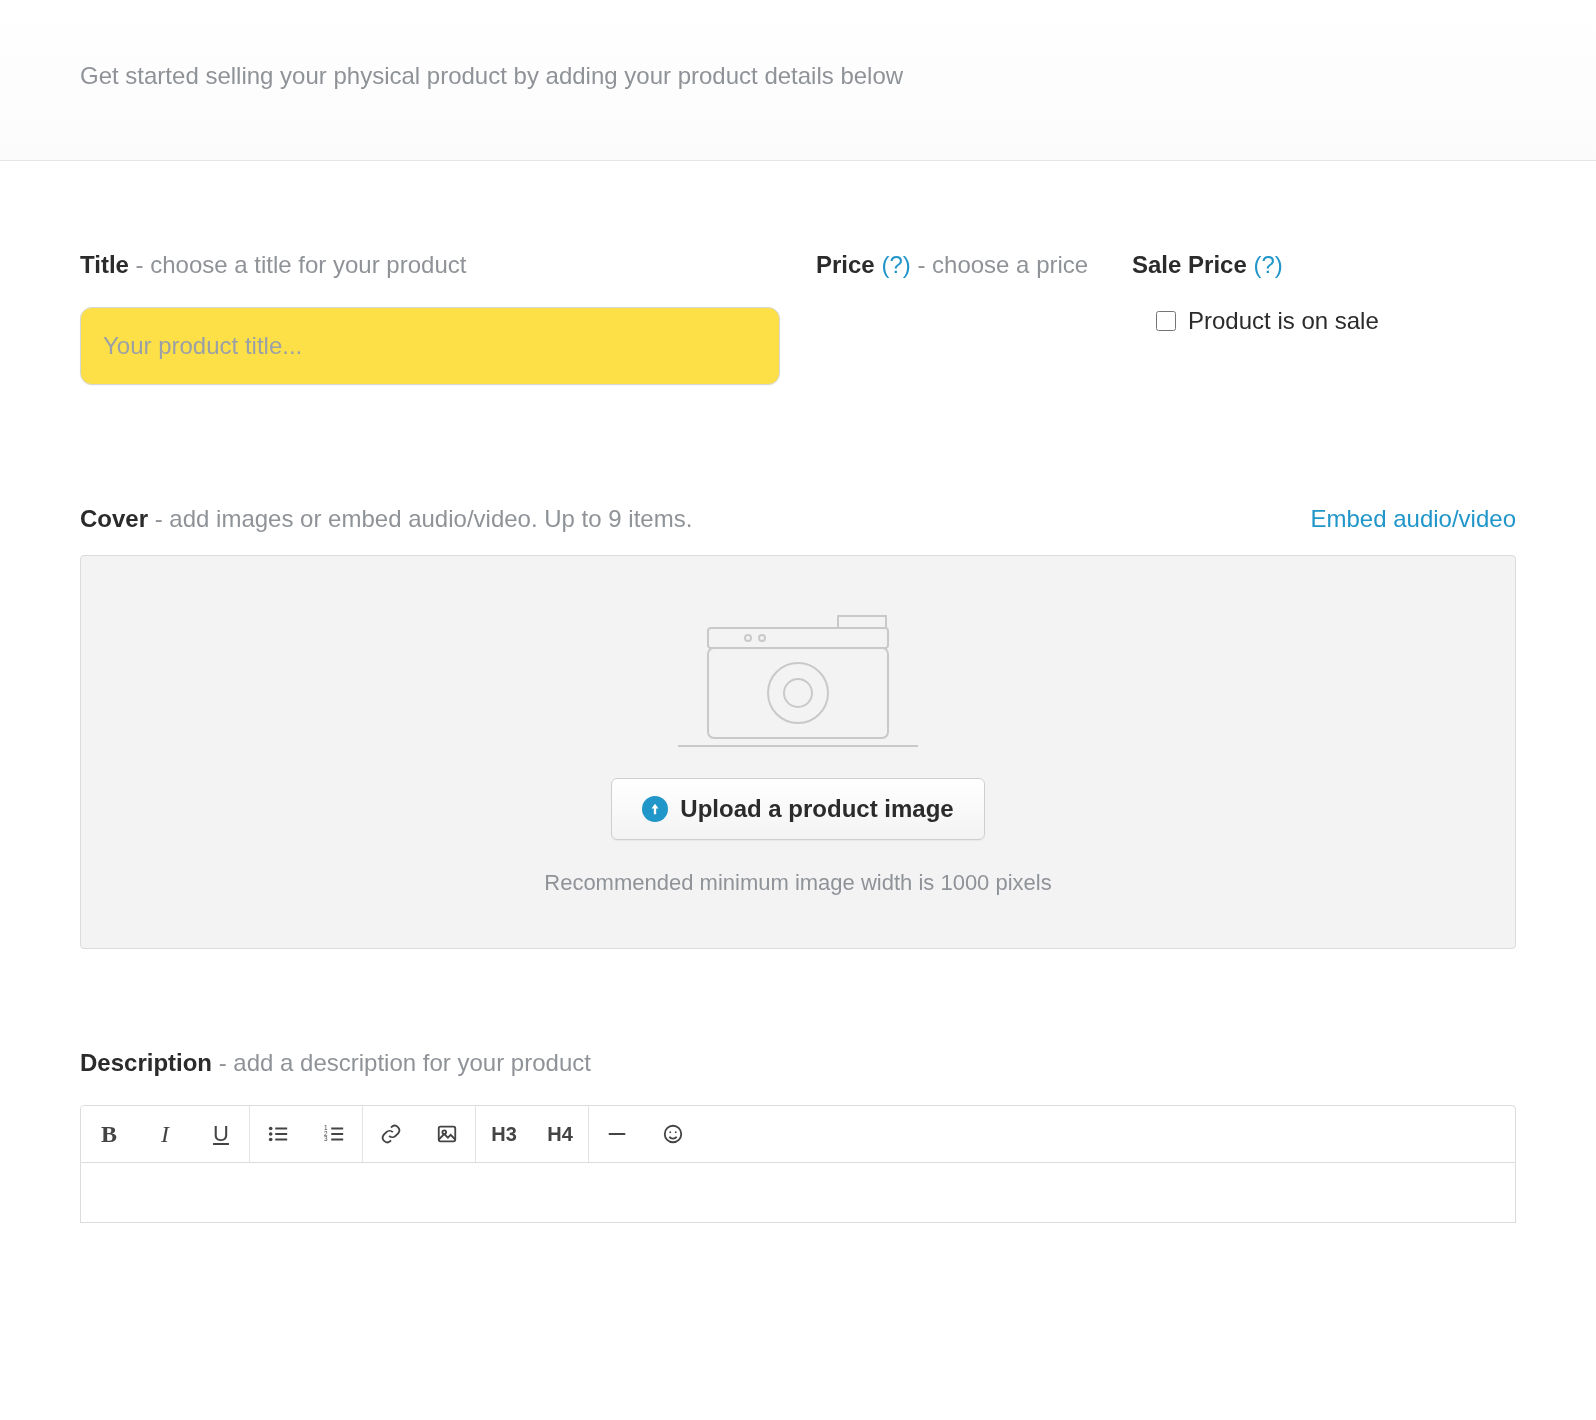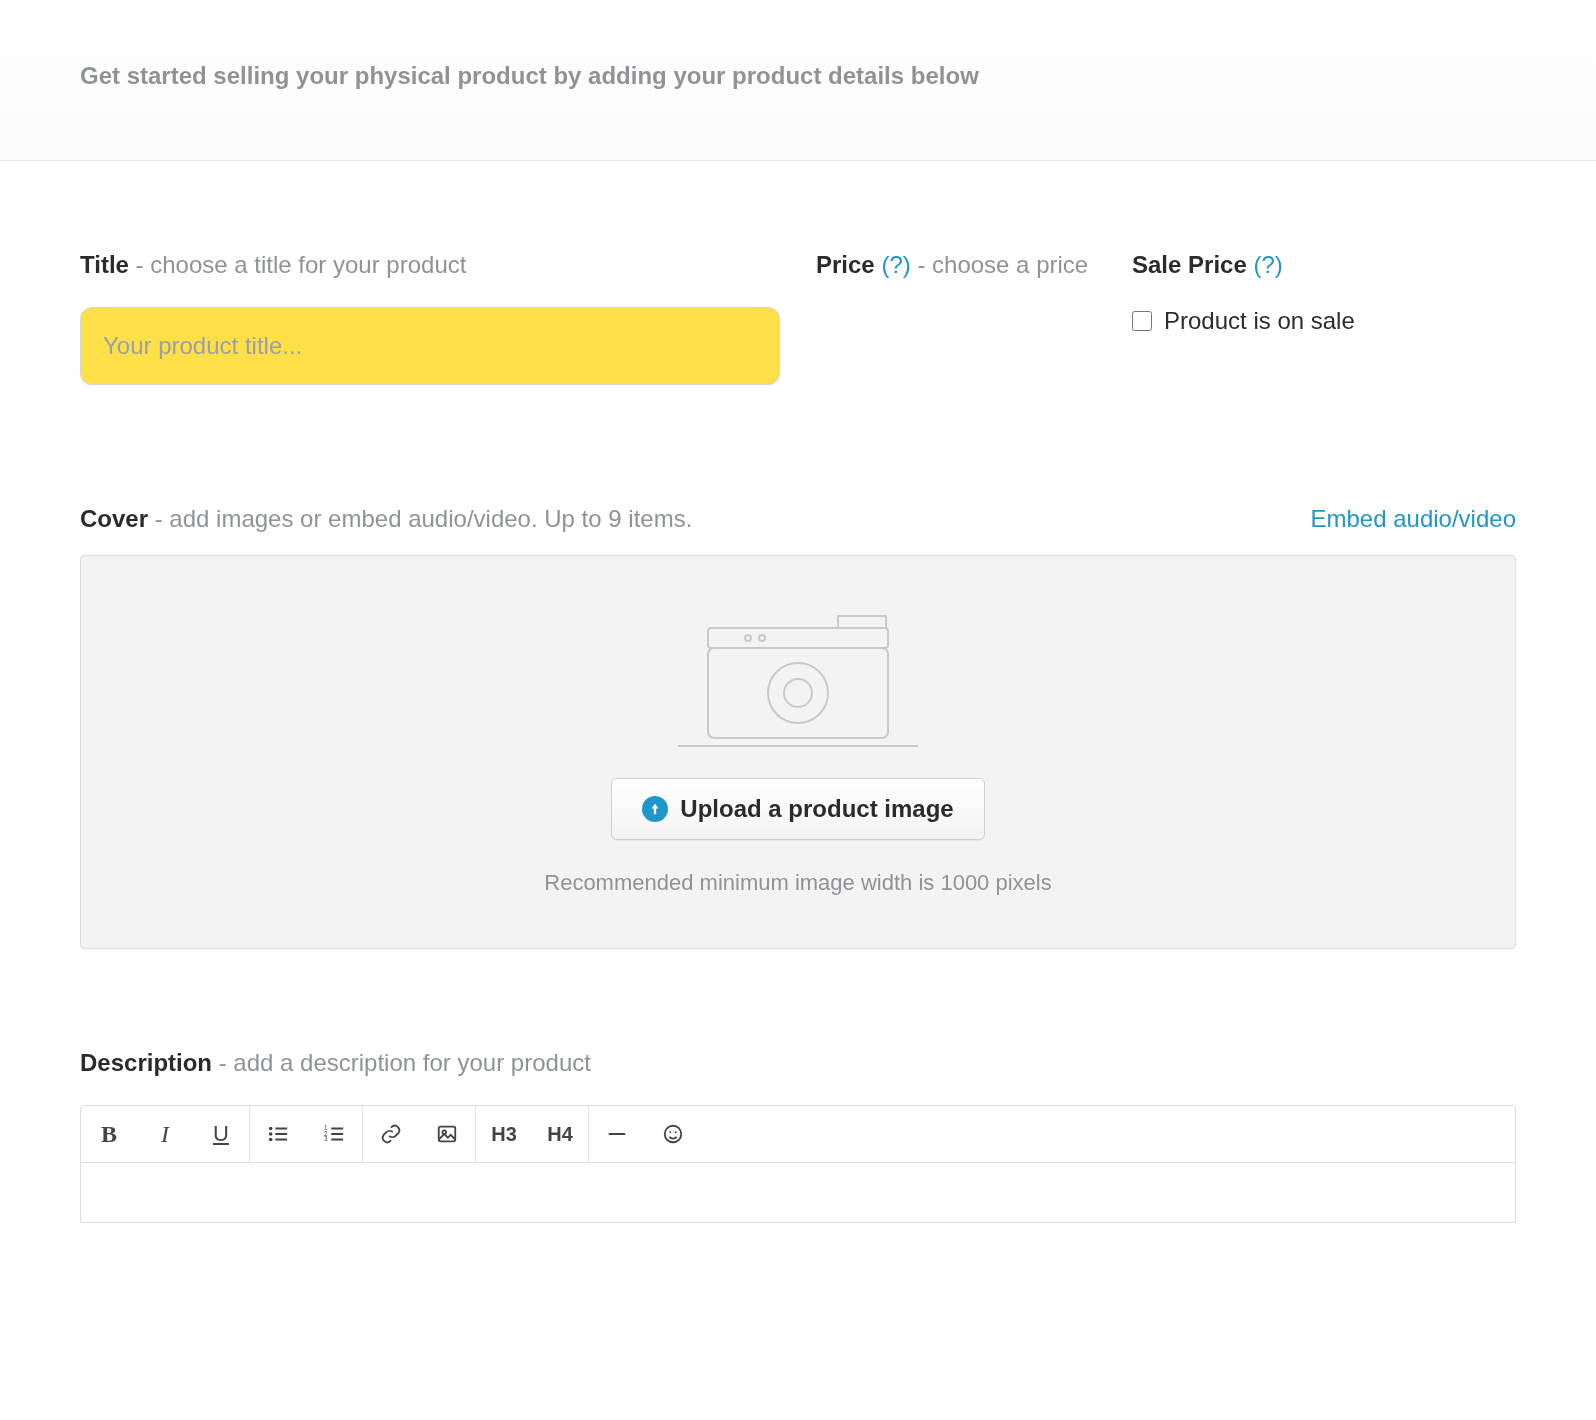--- a/index.html
+++ b/index.html
@@ -3,21 +3,21 @@
 <meta charset="utf-8">
 <style>
   * { box-sizing: border-box; margin: 0; padding: 0; }
   html, body { width: 1596px; font-family: -apple-system, BlinkMacSystemFont, "Segoe UI", Helvetica, Arial, sans-serif; color: #333; background: #fff; }
   .header {
     padding: 42px 80px 70px 80px;
     background: linear-gradient(#ffffff, #fbfbfb);
     border-bottom: 1px solid #e5e5e5;
   }
   .header h1 { font-size: 40px; font-weight: 700; color: #2b2b2b; letter-spacing: -0.5px; }
-  .header p  { font-size: 24px; color: #8f9398; margin-top: 20px; font-weight: 700; }
+  .header p  { font-size: 24px; color: #8f9398; margin-top: 20px; font-weight: 400; }
   .form { padding: 90px 80px 40px 80px; }
   .row { display: flex; gap: 36px; }
   .col-title { flex: 0 0 700px; }
   .col-price { flex: 0 0 280px; }
   .col-sale  { flex: 0 0 300px; }
   .label-line { font-size: 24px; color: #8f9398; margin-bottom: 28px; }
   .label-line b { color: #2b2b2b; font-weight: 700; }
   .help { color: #2196c9; cursor: pointer; }
   .text-input {
     width: 100%; height: 78px;
@@ -93,21 +93,21 @@
         <b>Price</b>
         <span class="help">(?)</span><span> - choose a price</span>
       </div>
     </div>
 
     <div class="col-sale">
       <div class="label-line">
         <b>Sale Price</b>
         <span class="help">(?)</span>
       </div>
-      <div class="sale-row" style="margin-top:18px;">
+      <div class="sale-row" style="margin-top:18px;margin-left:24px;">
         <input type="checkbox" style="">
         <span>Product is on sale</span>
       </div>
     </div>
 
   </div>
 
   <div class="section">
     <div class="cover-head">
       <div class="label-line" style="margin-bottom:0">

